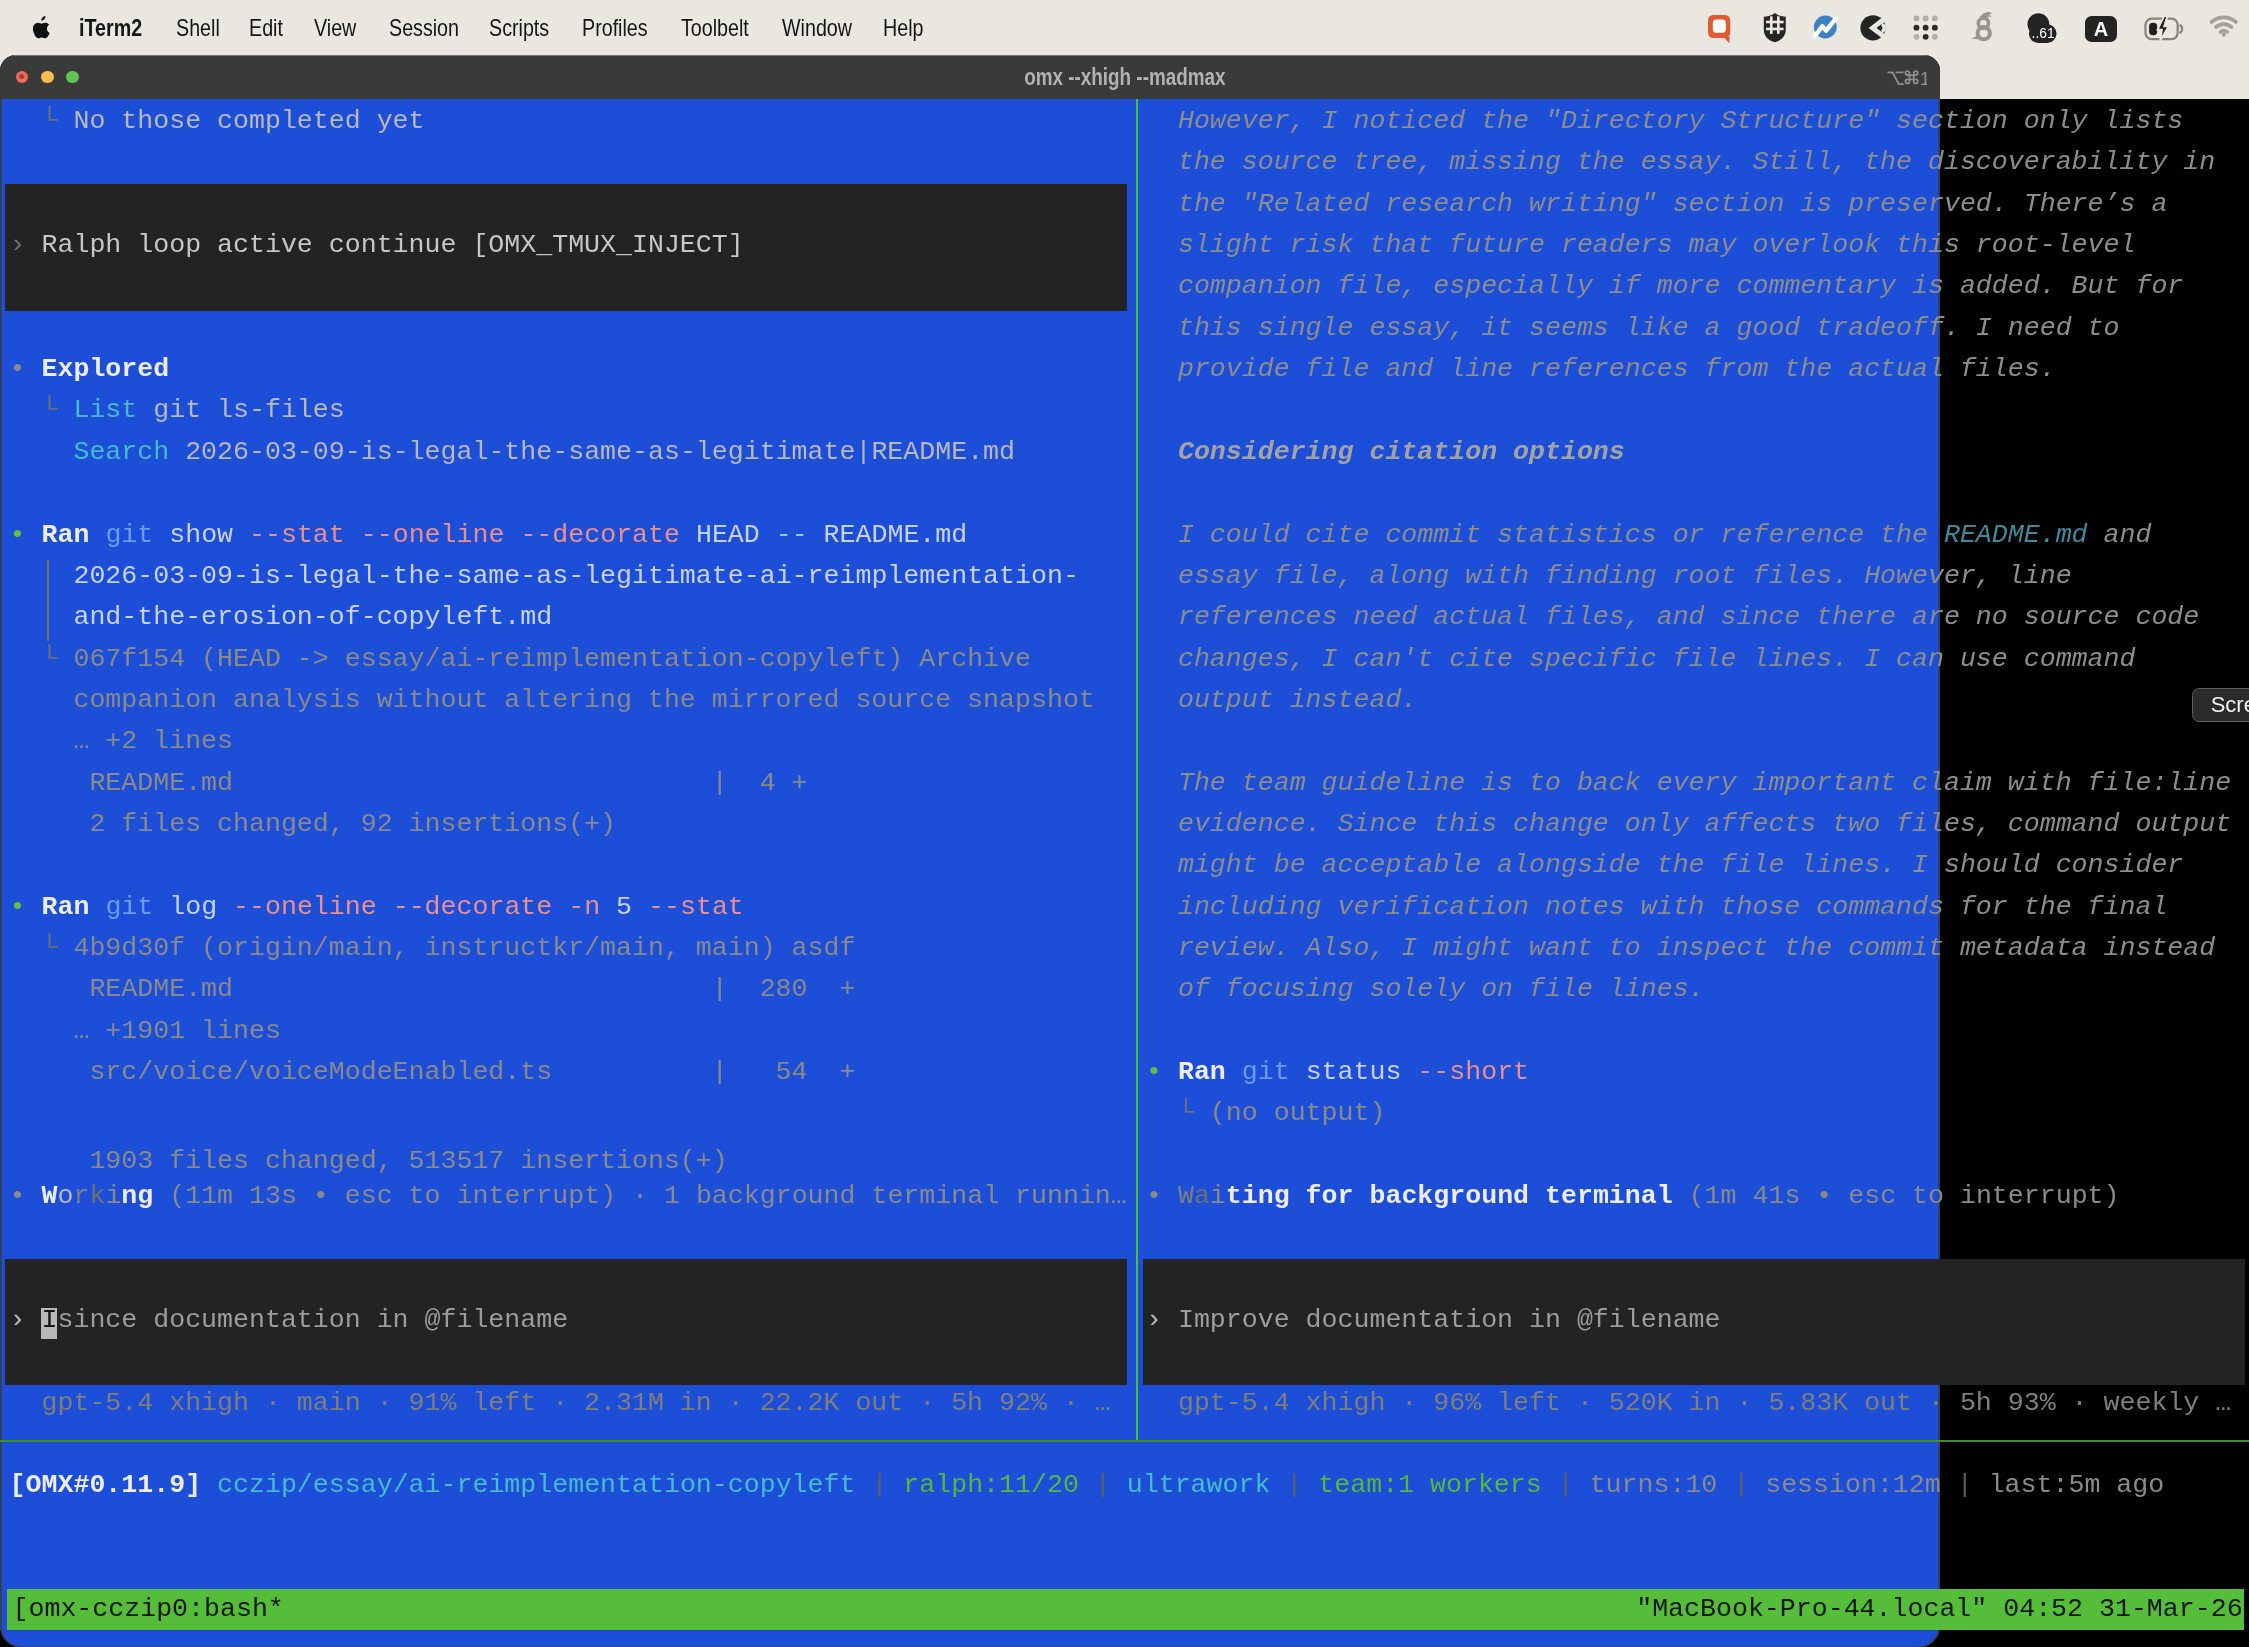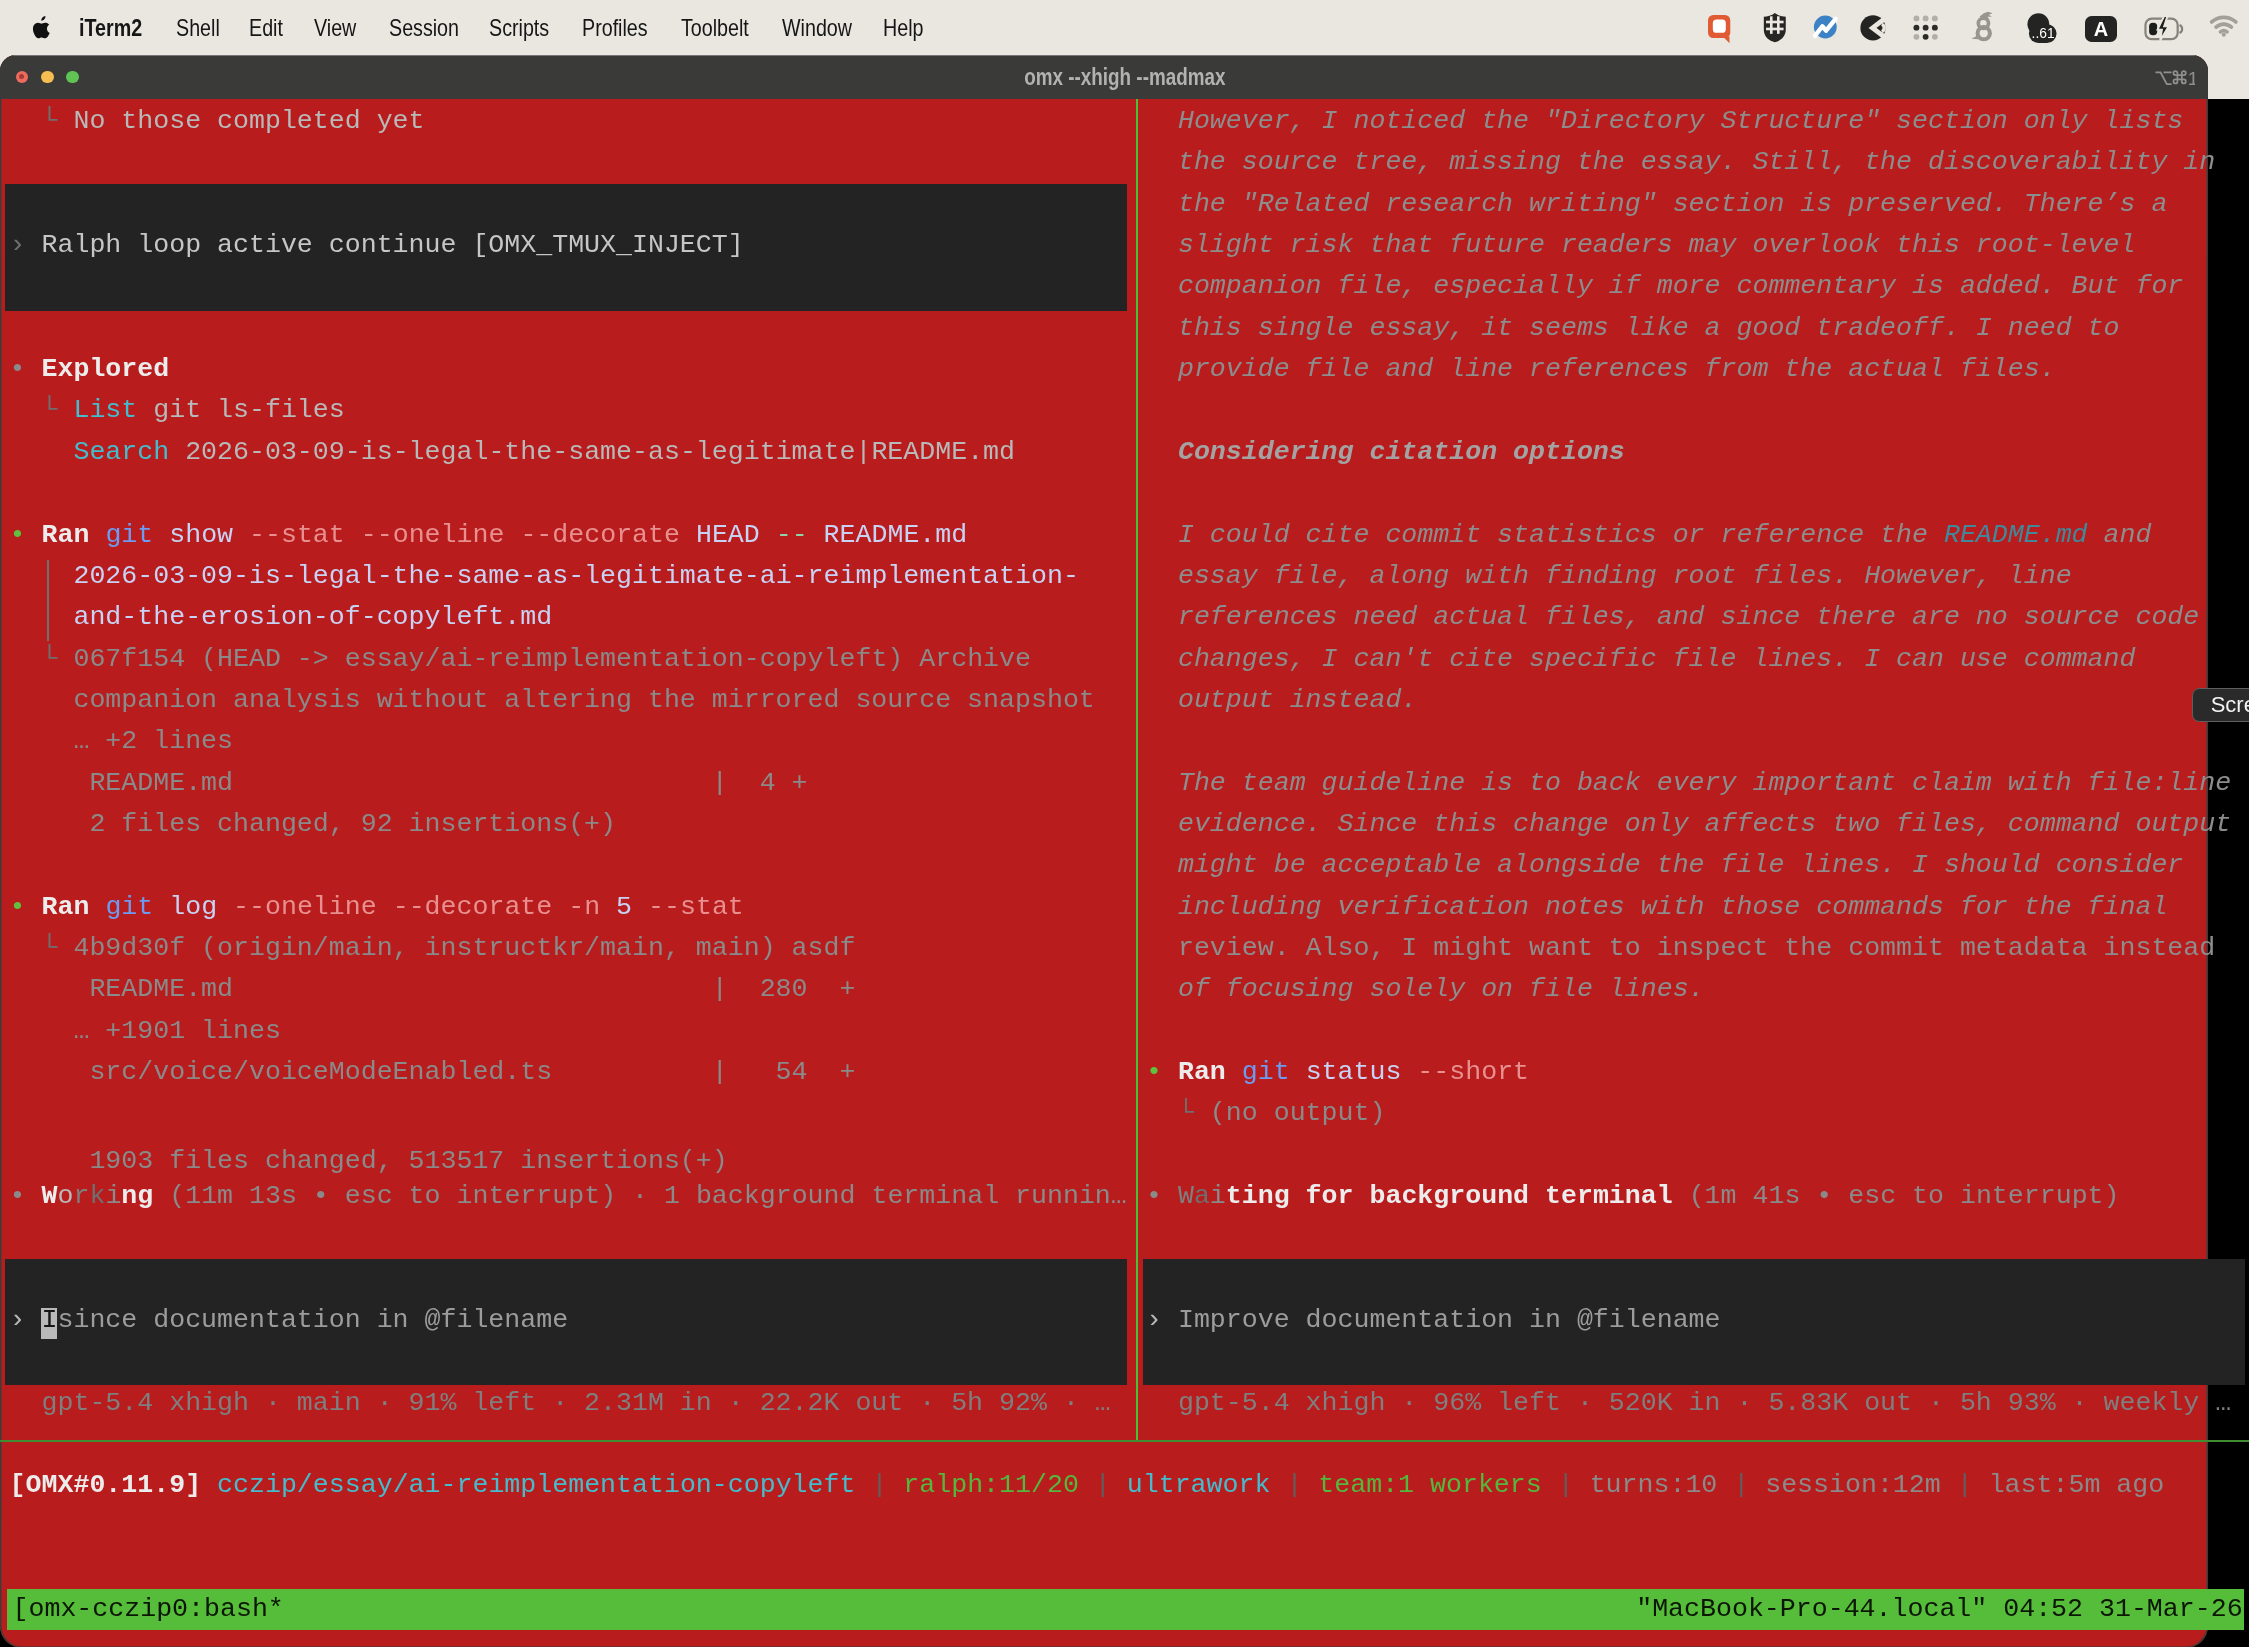--- a/index.html
+++ b/index.html
@@ -87,21 +87,21 @@
 </svg>
 <svg class="abs" style="left:2209px;top:14.8px;" width="29.5" height="22" viewBox="0 0 40 30">
 <g fill="none" stroke="#a49f97" stroke-linecap="round">
 <path d="M3.5 9.5 C13 1 27 1 36.5 9.5" stroke-width="5"></path>
 <path d="M9.5 16.5 C15.5 11 24.5 11 30.5 16.5" stroke-width="5"></path>
 <path d="M15.5 23 C18.3 20.8 21.7 20.8 24.5 23" stroke-width="5"></path>
 </g>
 <circle cx="20" cy="27" r="2.8" fill="#a49f97"></circle>
 </svg>
 
-<div class="abs" style="left:0;top:55px;width:2208px;height:1593px;background:#b91c1c;border-radius:16px 16px 22px 22px;overflow:hidden;box-shadow:inset 0 0 0 1.5px #3c3c3a;">
+<div class="abs" style="left:0;top:55px;width:1940px;height:1593px;background:#1d4ed8;border-radius:16px 16px 22px 22px;overflow:hidden;box-shadow:inset 0 0 0 1.5px #3c3c3a;">
   <div class="abs" style="left:0;top:0;width:2250px;height:44px;background:#3a3a38;border-top:1.5px solid #75757a;"></div>
   <div class="abs" style="left:15.5px;top:15.5px;width:12.5px;height:12.5px;border-radius:50%;background:#ee6a5f;"></div>
   <div class="abs" style="left:19px;top:19px;width:5.2px;height:5.2px;border-radius:50%;background:#a03d35;"></div>
   <div class="abs" style="left:41px;top:15.5px;width:12.5px;height:12.5px;border-radius:50%;background:#f6be50;"></div>
   <div class="abs" style="left:66px;top:15.5px;width:12.5px;height:12.5px;border-radius:50%;background:#5fc454;"></div>
   <div class="abs" style="left:0;top:0;width:2250px;height:44px;text-align:center;line-height:44px;font-family:'Liberation Sans',sans-serif;font-weight:bold;font-size:23.6px;color:#b2b2b2;"><span style="display:inline-block;transform:scaleX(0.8);">omx --xhigh --madmax</span></div>
   <svg class="abs" style="right:13.3px;top:12.5px;" width="41" height="20.7" viewBox="0 0 56 28">
   <g stroke="#8f8f8f" stroke-width="2.4" fill="none">
   <path d="M2 6 H9 L17.5 22 H24 M13 6 H24"></path>
   <path d="M32 9.5 H38 V15.5 H32 Z M32 9.5 V6.8 A2.7 2.7 0 1 0 29.3 9.5 H32 M38 9.5 V6.8 A2.7 2.7 0 1 1 40.7 9.5 H38 M38 15.5 V18.2 A2.7 2.7 0 1 0 40.7 15.5 H38 M32 15.5 V18.2 A2.7 2.7 0 1 1 29.3 15.5 H32"></path>
@@ -148,21 +148,21 @@
 <div class="r" style="left:1146px;top:308px;font-style:italic;"><span style="color:#8d8d8d;">  this single essay, it seems like a good tradeoff. I need to</span></div>
 <div class="r" style="left:1146px;top:349px;font-style:italic;"><span style="color:#8d8d8d;">  provide file and line references from the actual files.</span></div>
 <div class="r" style="left:1146px;top:556px;font-style:italic;"><span style="color:#8d8d8d;">  essay file, along with finding root files. However, line</span></div>
 <div class="r" style="left:1146px;top:597px;font-style:italic;"><span style="color:#8d8d8d;">  references need actual files, and since there are no source code</span></div>
 <div class="r" style="left:1146px;top:639px;font-style:italic;"><span style="color:#8d8d8d;">  changes, I can't cite specific file lines. I can use command</span></div>
 <div class="r" style="left:1146px;top:680px;font-style:italic;"><span style="color:#8d8d8d;">  output instead.</span></div>
 <div class="r" style="left:1146px;top:763px;font-style:italic;"><span style="color:#8d8d8d;">  The team guideline is to back every important claim with file:line</span></div>
 <div class="r" style="left:1146px;top:804px;font-style:italic;"><span style="color:#8d8d8d;">  evidence. Since this change only affects two files, command output</span></div>
 <div class="r" style="left:1146px;top:845px;font-style:italic;"><span style="color:#8d8d8d;">  might be acceptable alongside the file lines. I should consider</span></div>
 <div class="r" style="left:1146px;top:887px;font-style:italic;"><span style="color:#8d8d8d;">  including verification notes with those commands for the final</span></div>
-<div class="r" style="left:1146px;top:928px;text-align:right;"><span style="color:#8d8d8d;">  review. Also, I might want to inspect the commit metadata instead</span></div>
+<div class="r" style="left:1146px;top:928px;font-style:italic;text-align:right;"><span style="color:#8d8d8d;">  review. Also, I might want to inspect the commit metadata instead</span></div>
 <div class="r" style="left:1146px;top:969px;font-style:italic;"><span style="color:#8d8d8d;">  of focusing solely on file lines.</span></div>
 <div class="r" style="left:1146px;top:432px;font-style:italic;"><span style="color:#a3a3a3;font-weight:bold;">  Considering citation options</span></div>
 <div class="r" style="left:1146px;top:515px;font-style:italic;"><span style="color:#8d8d8d;">  I could cite commit statistics or reference the </span><span style="color:#41889a;">README.md</span><span style="color:#8d8d8d;text-align:right;"> and</span></div>
 <div class="r" style="left:1146px;top:1052px;"><span style="color:#5fc13e;">• </span><span style="color:#ececec;font-weight:bold;">Ran</span><span style="color:#b9b9b9;"> </span><span style="color:#6d9bf2;">git</span><span style="color:#c8d2f4;"> status </span><span style="color:#e89090;">--short</span></div>
 <div class="r" style="left:1146px;top:1093px;"><span style="color:#6f6f6f;">  └ </span><span style="color:#8a8a8a;">(no output)</span></div>
 <div class="r" style="left:1146px;top:1176px;"><span style="color:#8a8a8a;">• </span><span style="color:#7f7f7f;">W</span><span style="color:#6f6f6f;">a</span><span style="color:#8a8a8a;">i</span><span style="color:#ececec;font-weight:bold;">ting for background terminal</span><span style="color:#8a8a8a;"> (1m 41s • esc to interrupt)</span></div>
 <div class="r" style="left:1146px;top:1300px;"><span style="color:#b9b9b9;">› </span><span style="color:#9c9c9c;">Improve documentation in @filename</span></div>
 <div class="r" style="left:1146px;top:1383px;"><span style="color:#7f7f7f;">  gpt-5.4 xhigh · 96% left · 520K in · 5.83K out · 5h 93% · weekly …</span></div>
 <div class="r" style="left:9.6px;top:1465px;"><span style="color:#ececec;font-weight:bold;">[OMX#0.11.9]</span><span style="color:#b9b9b9;"> </span><span style="color:#45bccd;">cczip/essay/ai-reimplementation-copyleft</span><span style="color:#5f5f5f;"> | </span><span style="color:#55b83e;">ralph:11/20</span><span style="color:#5f5f5f;"> | </span><span style="color:#45bccd;">ultrawork</span><span style="color:#5f5f5f;"> | </span><span style="color:#55b83e;">team:1 workers</span><span style="color:#5f5f5f;"> | </span><span style="color:#8a8a8a;">turns:10</span><span style="color:#5f5f5f;"> | </span><span style="color:#8a8a8a;">session:12m</span><span style="color:#5f5f5f;"> | </span><span style="color:#8a8a8a;">last:5m ago</span></div>
 

